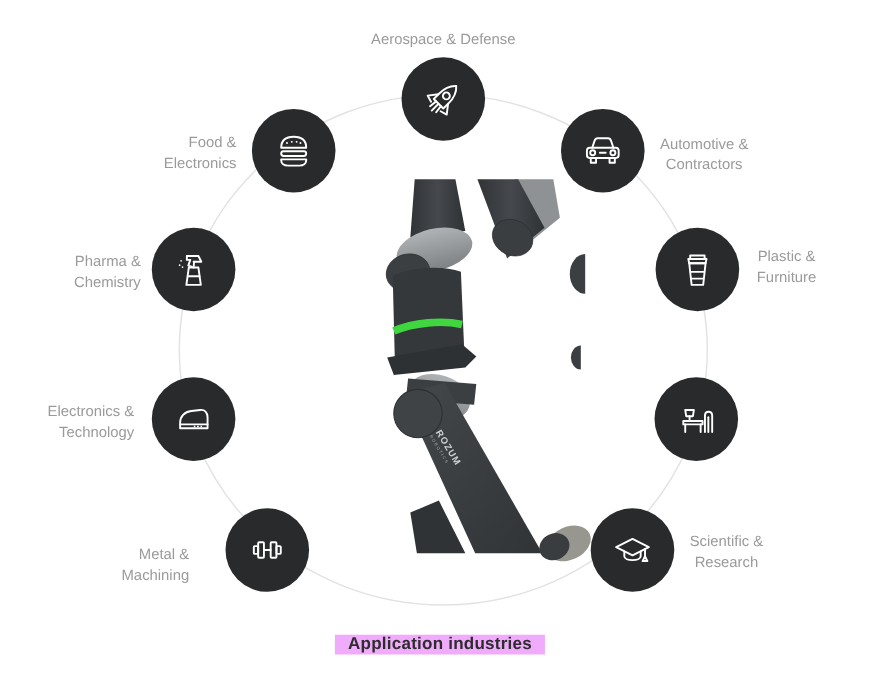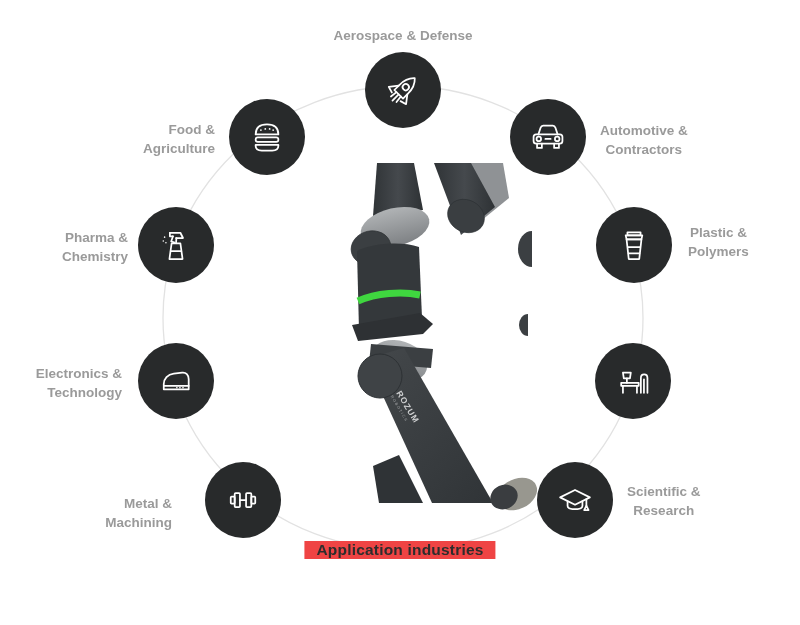--- a/index.html
+++ b/index.html
@@ -9,30 +9,29 @@
   .robot-svg{position:absolute;left:340px;top:150px;width:215px;height:368px;}
   .icon-circle{
     position:absolute;width:76px;height:76px;border-radius:50%;
     background:#282a2b;display:flex;align-items:center;justify-content:center;
   }
   .icon-circle svg{width:42px;height:42px;display:block;}
   .ic{stroke:#ffffff;fill:none;stroke-width:2;stroke-linecap:round;stroke-linejoin:round;}
   .label{
     position:absolute;color:#9a9a9a;font-size:13.5px;line-height:19px;
     white-space:nowrap;
-    font-weight:bold;
   }
   .label span{display:block;}
   .label.right{text-align:right;}
   .label.left{text-align:center;}
   .label.center{text-align:center;}
   .title{
     position:absolute;left:50%;transform:translateX(-50%);
     color:#2d2d2d;font-size:15.5px;font-weight:700;letter-spacing:0.2px;
-    background:#ef4444;padding:0 12px;white-space:nowrap;
+    background:#f0abfc;padding:0 12px;white-space:nowrap;margin-top:36px;
   }
 </style>
 </head>
 <body>
 
 <div class="stage">
 
   <svg class="ring-svg" viewBox="0 0 800 625">
     <ellipse cx="403" cy="318" rx="240" ry="232" fill="none" stroke="#e2e2e2" stroke-width="1.3"></ellipse>
   </svg>
@@ -97,21 +96,21 @@
         <circle cx="24" cy="19.5" r="3.6"></circle>
         <path d="M17,24 L10,33 L17,35"></path>
         <path d="M31,24 L38,33 L31,35"></path>
         <path d="M20.5,31 L19.5,39 M24,31 L24,41 M27.5,31 L28.5,39"></path>
       </g>
     </svg>
   </div>
 
   <div class="label right" style="right:585px;top:120px">
     <span>Food &amp;</span>
-    <span>Agriculture</span>
+    <span>Electronics</span>
   </div>
   <div class="icon-circle" style="left:229px;top:99px">
     <svg class="ic" viewBox="0 0 48 48">
       <path d="M11,21 C11,12.5 17,9.5 24,9.5 C31,9.5 37,12.5 37,21 Z"></path>
       <path d="M17,16 L17.05,16 M22,14.8 L22.05,14.8 M27,14.8 L27.05,14.8 M31,16 L31.05,16"></path>
       <rect x="11" y="24.5" width="26" height="5" rx="2.5"></rect>
       <path d="M11,33 L37,33 L37,34 C37,37.5 34,39.5 30,39.5 L18,39.5 C14,39.5 11,37.5 11,34 Z"></path>
     </svg>
   </div>
 
@@ -144,21 +143,21 @@
       <path d="M17,10 L17,14 L20.5,14"></path>
       <path d="M20.5,14 L18.5,20 L22,21"></path>
       <path d="M24.5,16 L24,22"></path>
       <path d="M19,22 L29,22 L31.5,40 L16.5,40 Z"></path>
       <path d="M18,31 L30,31"></path>
     </svg>
   </div>
 
   <div class="label left" style="left:688px;top:223px">
     <span>Plastic &amp;</span>
-    <span>Polymers</span>
+    <span>Furniture</span>
   </div>
   <div class="icon-circle" style="left:596px;top:207px">
     <svg class="ic" viewBox="0 0 48 48">
       <path d="M16.5,9.5 L31.5,9.5 L31.5,13 L16.5,13 Z"></path>
       <path d="M14.5,13 L33.5,13 L32.5,17.5 L15.5,17.5 Z"></path>
       <path d="M15.5,17.5 L32.5,17.5 L30,40 L18,40 Z"></path>
       <path d="M17,26.5 L31,26.5"></path>
       <path d="M17.8,33.5 L30.2,33.5"></path>
     </svg>
   </div>

